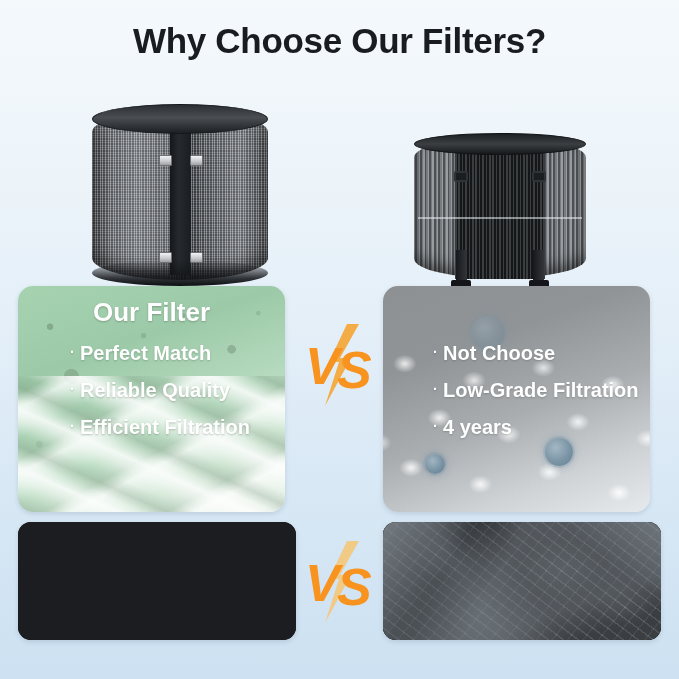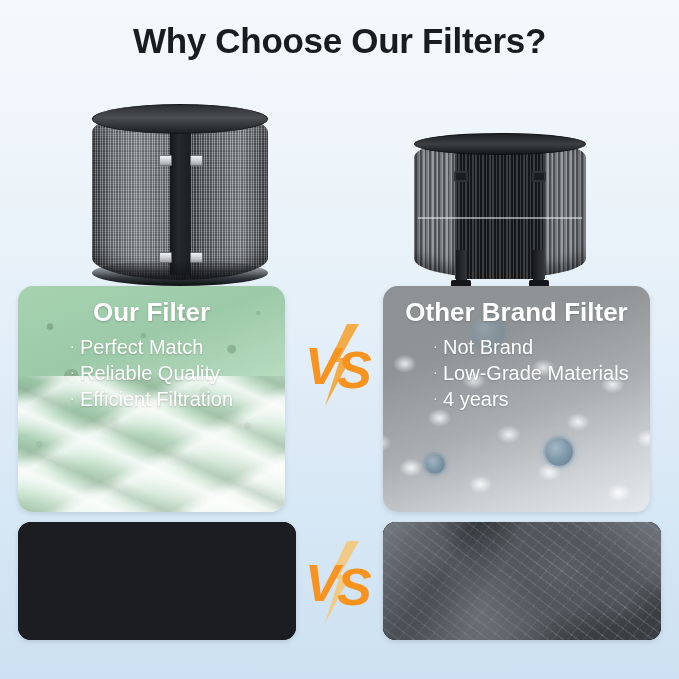--- a/index.html
+++ b/index.html
@@ -252,23 +252,24 @@
     top: 48px;
     left: 52px;
     margin: 0;
     padding: 0;
     list-style: none;
   }
   .card-right .bullets { left: 50px; }
   .bullets li {
     font-size: 20px;
     color: #ffffff;
-    line-height: 25px;
+    line-height: 36px;
     white-space: nowrap;
     text-shadow: 0 1px 2px rgba(60,70,60,0.28);
+    font-weight: bold;
   }
   .bullets li .dot {
     display: inline-block;
     width: 10px;
     vertical-align: 3px;
     font-size: 14px;
   }
 
   
   .vs {
@@ -389,24 +390,23 @@
       </ul>
     </div>
   </div>
 
   <div class="card card-right">
     <div class="blisters"></div>
     <div class="germ g1"></div>
     <div class="germ g2"></div>
     <div class="germ g3"></div>
     <div class="card-content">
-      <div class="card-title">Other Brand Filter</div>
       <ul class="bullets">
-        <li><span class="dot">·</span><span>Not Brand</span></li>
-        <li><span class="dot">·</span><span>Low-Grade Materials</span></li>
+        <li><span class="dot">·</span><span>Not Choose</span></li>
+        <li><span class="dot">·</span><span>Low-Grade Filtration</span></li>
         <li><span class="dot">·</span><span>4 years</span></li>
       </ul>
     </div>
   </div>
 
   <div class="vs vs-top">
     <svg viewBox="0 0 74 86" xmlns="http://www.w3.org/2000/svg" aria-hidden="true">
       <polygon points="44,2 26,40 36,40 22,84 48,36 37,36 56,2" fill="#f4a93c" opacity="0.95"></polygon>
       <text x="2" y="62" font-family="Liberation Sans, sans-serif" font-size="52" font-weight="bold" font-style="italic" fill="#f7931e">V</text>
       <text x="34" y="66" font-family="Liberation Sans, sans-serif" font-size="52" font-weight="bold" font-style="italic" fill="#f7931e">S</text>

